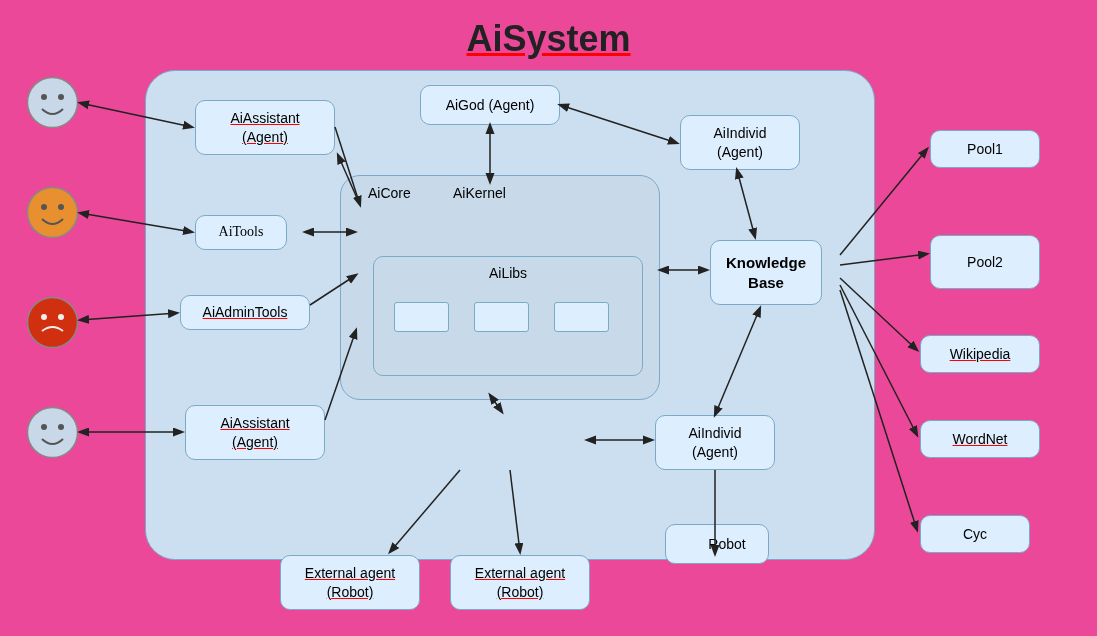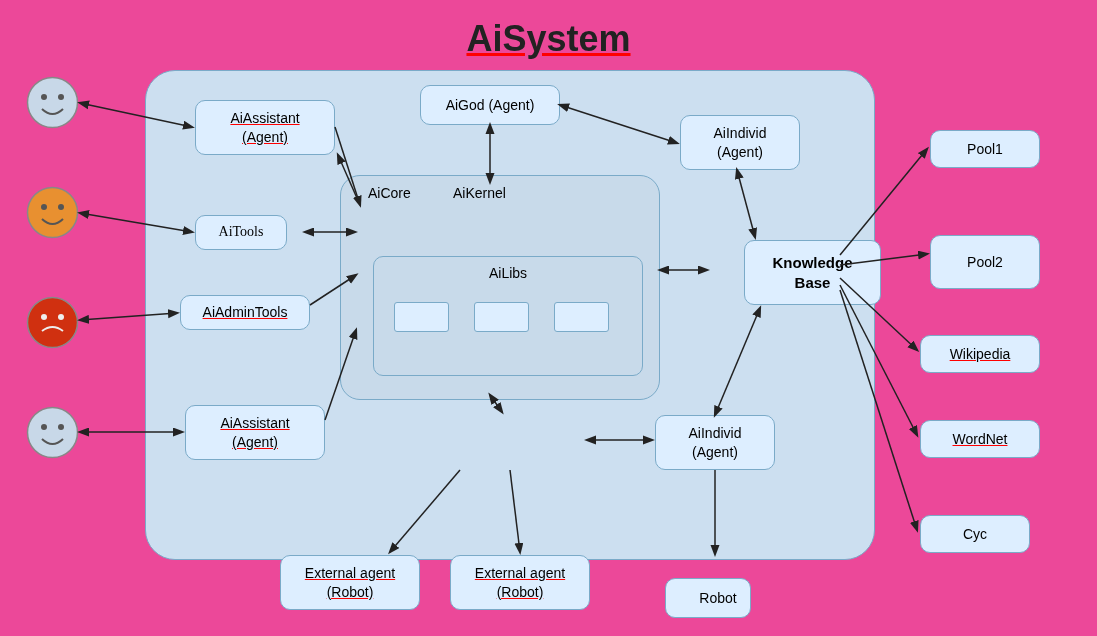--- a/index.html
+++ b/index.html
@@ -161,32 +161,32 @@
   <div class="node" style="left:680px;top:115px;width:120px;height:55px;">AiIndivid<br>(Agent)</div>
 
   <div class="node" style="left:195px;top:215px;width:92px;height:35px;font-family:Liberation Serif, serif;">AiTools</div>
 
   <div style="position:absolute;left:368px;top:185px;font-size:14px;">AiCore</div>
 
   <div style="position:absolute;left:453px;top:185px;font-size:14px;">AiKernel</div>
 
   <div class="node red-underline" style="left:180px;top:295px;width:130px;height:35px;">AiAdminTools</div>
 
-  <div class="node" style="left:744px;top:240px;width:137px;height:65px;font-size:15px;font-weight:bold;">Knowledge<br>Base</div>
+  <div class="node" style="left:710px;top:240px;width:112px;height:65px;font-size:15px;font-weight:bold;">Knowledge<br>Base</div>
 
 
   <div class="node" style="left:655px;top:415px;width:120px;height:55px;">AiIndivid<br>(Agent)</div>
 
   <div class="node red-underline" style="left:185px;top:405px;width:140px;height:55px;">AiAssistant<br>(Agent)</div>
 
   <div class="node red-underline" style="left:280px;top:555px;width:140px;height:55px;">External agent<br>(Robot)</div>
 
   <div class="node red-underline" style="left:450px;top:555px;width:140px;height:55px;">External agent<br>(Robot)</div>
 
-  <div class="node" style="left:665px;top:578px;width:86px;height:40px;padding-left:28px;">Robot</div>
+  <div class="node" style="left:665px;top:524px;width:104px;height:40px;padding-left:28px;">Robot</div>
 
   <div class="node" style="left:930px;top:130px;width:110px;height:38px;">Pool1</div>
 
   <div class="node" style="left:930px;top:235px;width:110px;height:54px;">Pool2</div>
 
   <div class="node red-underline" style="left:920px;top:335px;width:120px;height:38px;">Wikipedia</div>
 
   <div class="node red-underline" style="left:920px;top:420px;width:120px;height:38px;">WordNet</div>
 
   <div class="node" style="left:920px;top:515px;width:110px;height:38px;">Cyc</div>

